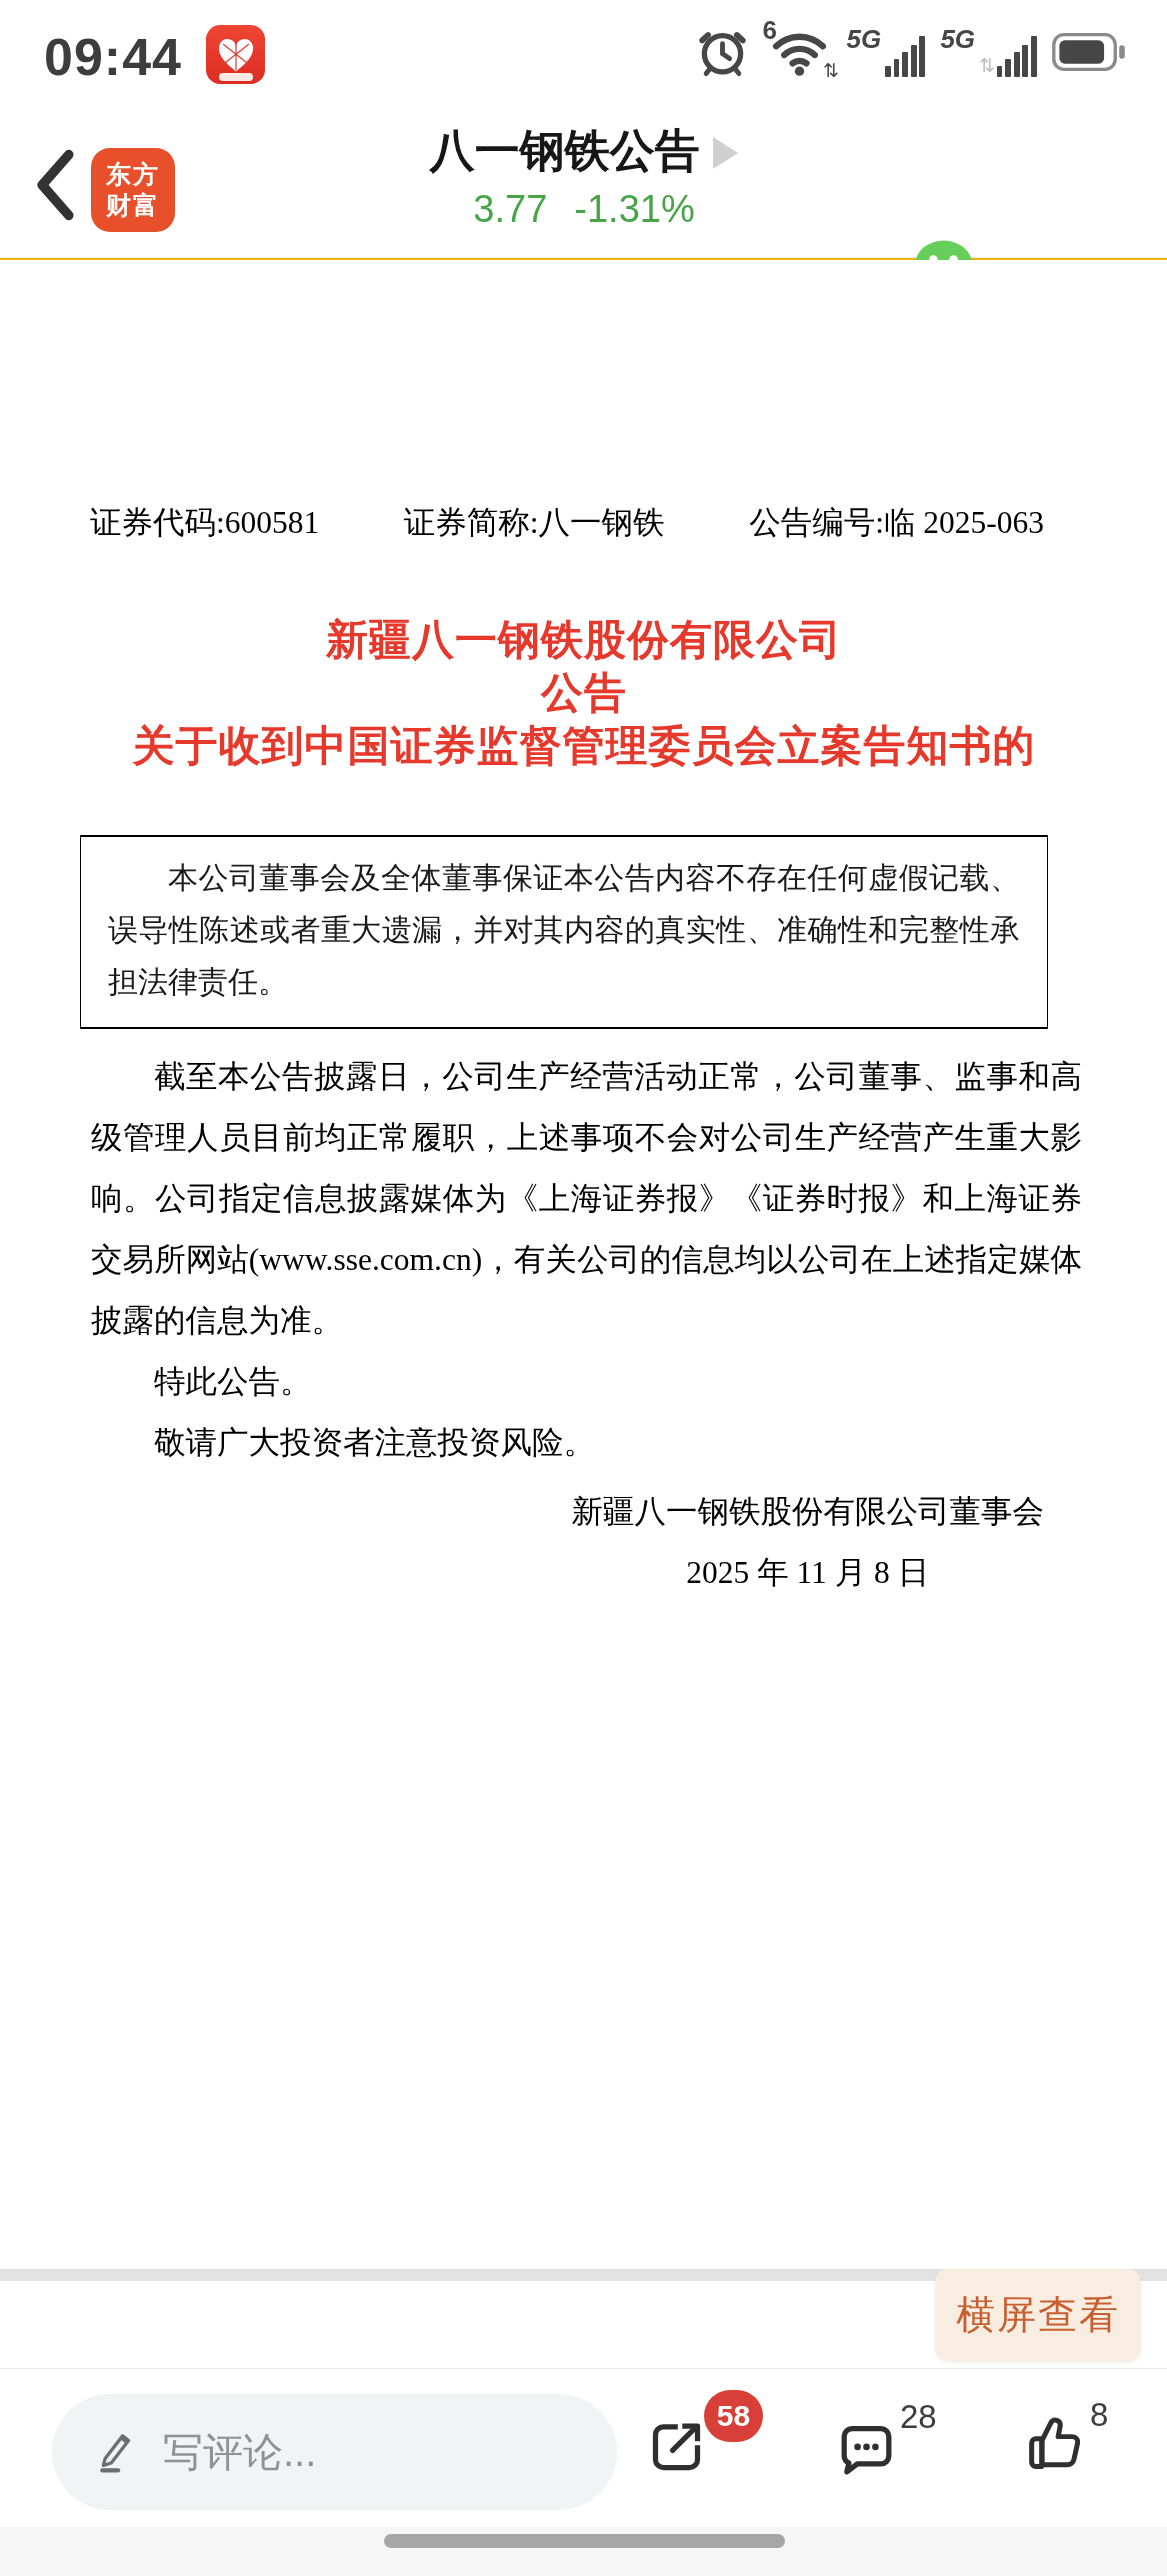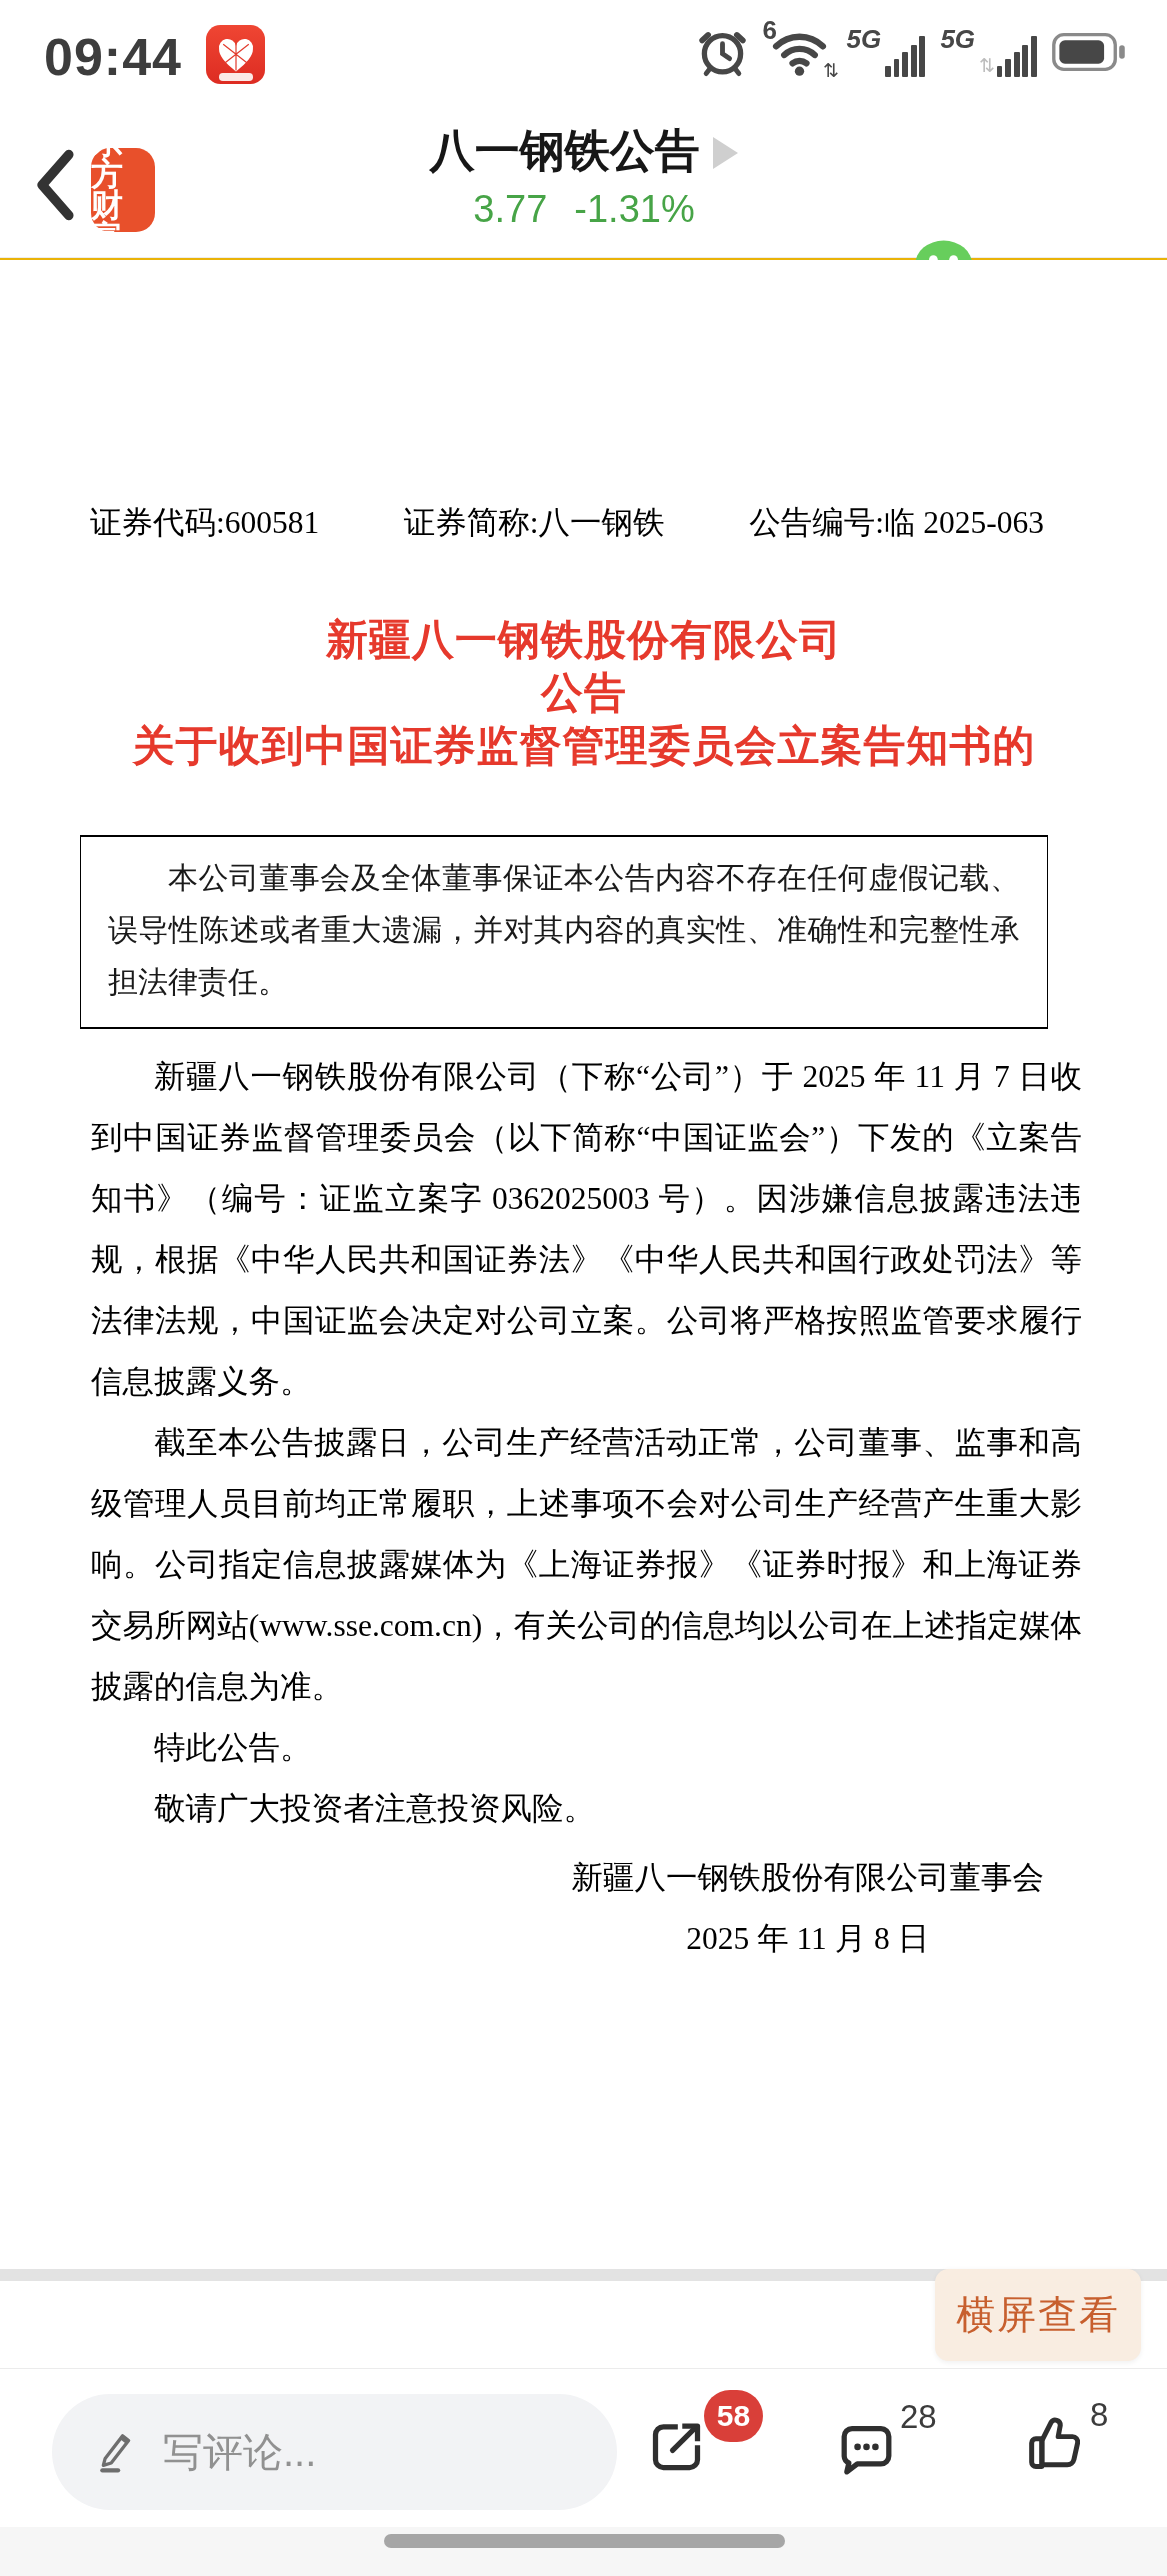--- a/index.html
+++ b/index.html
@@ -15,23 +15,23 @@
   .st-right{position:absolute;right:42px;top:21px;height:61px;display:flex;align-items:center;gap:15.3px;}
   .sig-group{display:flex;align-items:flex-end;gap:3.8px;font-style:italic;}
   .sig-label{font-size:26px;font-weight:700;color:#474747;line-height:1;margin-bottom:25px;}
   .bars{display:flex;align-items:flex-end;gap:2.9px;height:44px;}
   .bars i{display:block;width:5.7px;background:#474747;border-radius:1px;}
   .updown{font-size:19px;color:#bdbdbd;line-height:1;margin-bottom:1.9px;letter-spacing:-1.9px;}
 
   
   .nav-bar{position:absolute;left:0;top:95px;width:1168px;height:162px;background:#fff;border-bottom:1.9px solid #ececec;}
   .back-btn{position:absolute;left:27px;top:52px;width:57px;height:76px;}
-  .em-logo{position:absolute;left:91px;top:53px;width:64px;height:84px;border-radius:19px;background:#e8502b;
+  .em-logo{position:absolute;left:91px;top:53px;width:84px;height:84px;border-radius:19px;background:#e8502b;
            display:flex;flex-direction:column;align-items:center;justify-content:center;color:#fff;font-weight:700;
-           font-size:32px;line-height:31.5px;letter-spacing:1.9px;}
+           font-size:25px;line-height:31.5px;letter-spacing:1.9px;}
   .nav-center{position:absolute;left:0;top:0;width:1168px;height:162px;display:flex;flex-direction:column;align-items:center;justify-content:center;pointer-events:none;}
   .nav-title-row{display:flex;align-items:center;gap:13.4px;pointer-events:auto;}
   .nav-title{font-size:45px;font-weight:700;color:#171717;}
   .nav-caret{width:0;height:0;border-left:25px solid #cfcfcf;border-top:16px solid transparent;border-bottom:16px solid transparent;margin-top:3.8px;}
   .nav-quote{margin-top:7.6px;display:flex;gap:27px;font-size:38px;color:#47a447;pointer-events:auto;}
   .wechat-btn{position:absolute;left:911px;top:141px;width:92px;height:80px;}
   .more-btn{position:absolute;left:1055px;top:174px;display:flex;gap:19px;}
   .more-btn i{width:13.4px;height:13.4px;border-radius:50%;background:#4f4f4f;display:block;}
 
   
@@ -171,21 +171,20 @@
         <span>证券简称:八一钢铁</span>
         <span>公告编号:临 2025-063</span>
       </div>
       <div class="doc-title">
         <div>新疆八一钢铁股份有限公司</div>
         <div>公告</div>
         <div>关于收到中国证券监督管理委员会立案告知书的</div>
       </div>
       <div class="doc-box">本公司董事会及全体董事保证本公告内容不存在任何虚假记载、误导性陈述或者重大遗漏，并对其内容的真实性、准确性和完整性承担法律责任。</div>
       <div class="doc-body">
-        <p>新疆八一钢铁股份有限公司（下称“公司”）于 2025 年 11 月 7 日收到中国证券监督管理委员会（以下简称“中国证监会”）下发的《立案告知书》（编号：证监立案字 0362025003 号）。因涉嫌信息披露违法违规，根据《中华人民共和国证券法》《中华人民共和国行政处罚法》等法律法规，中国证监会决定对公司立案。公司将严格按照监管要求履行信息披露义务。</p>
         <p>截至本公告披露日，公司生产经营活动正常，公司董事、监事和高级管理人员目前均正常履职，上述事项不会对公司生产经营产生重大影响。公司指定信息披露媒体为《上海证券报》《证券时报》和上海证券交易所网站(www.sse.com.cn)，有关公司的信息均以公司在上述指定媒体披露的信息为准。</p>
         <p class="short">特此公告。</p>
         <p class="short">敬请广大投资者注意投资风险。</p>
       </div>
       <div class="sig-wrap">
         <div class="sig-inner">
           <div>新疆八一钢铁股份有限公司董事会</div>
           <div>2025 年 11 月 8 日</div>
         </div>
       </div>

